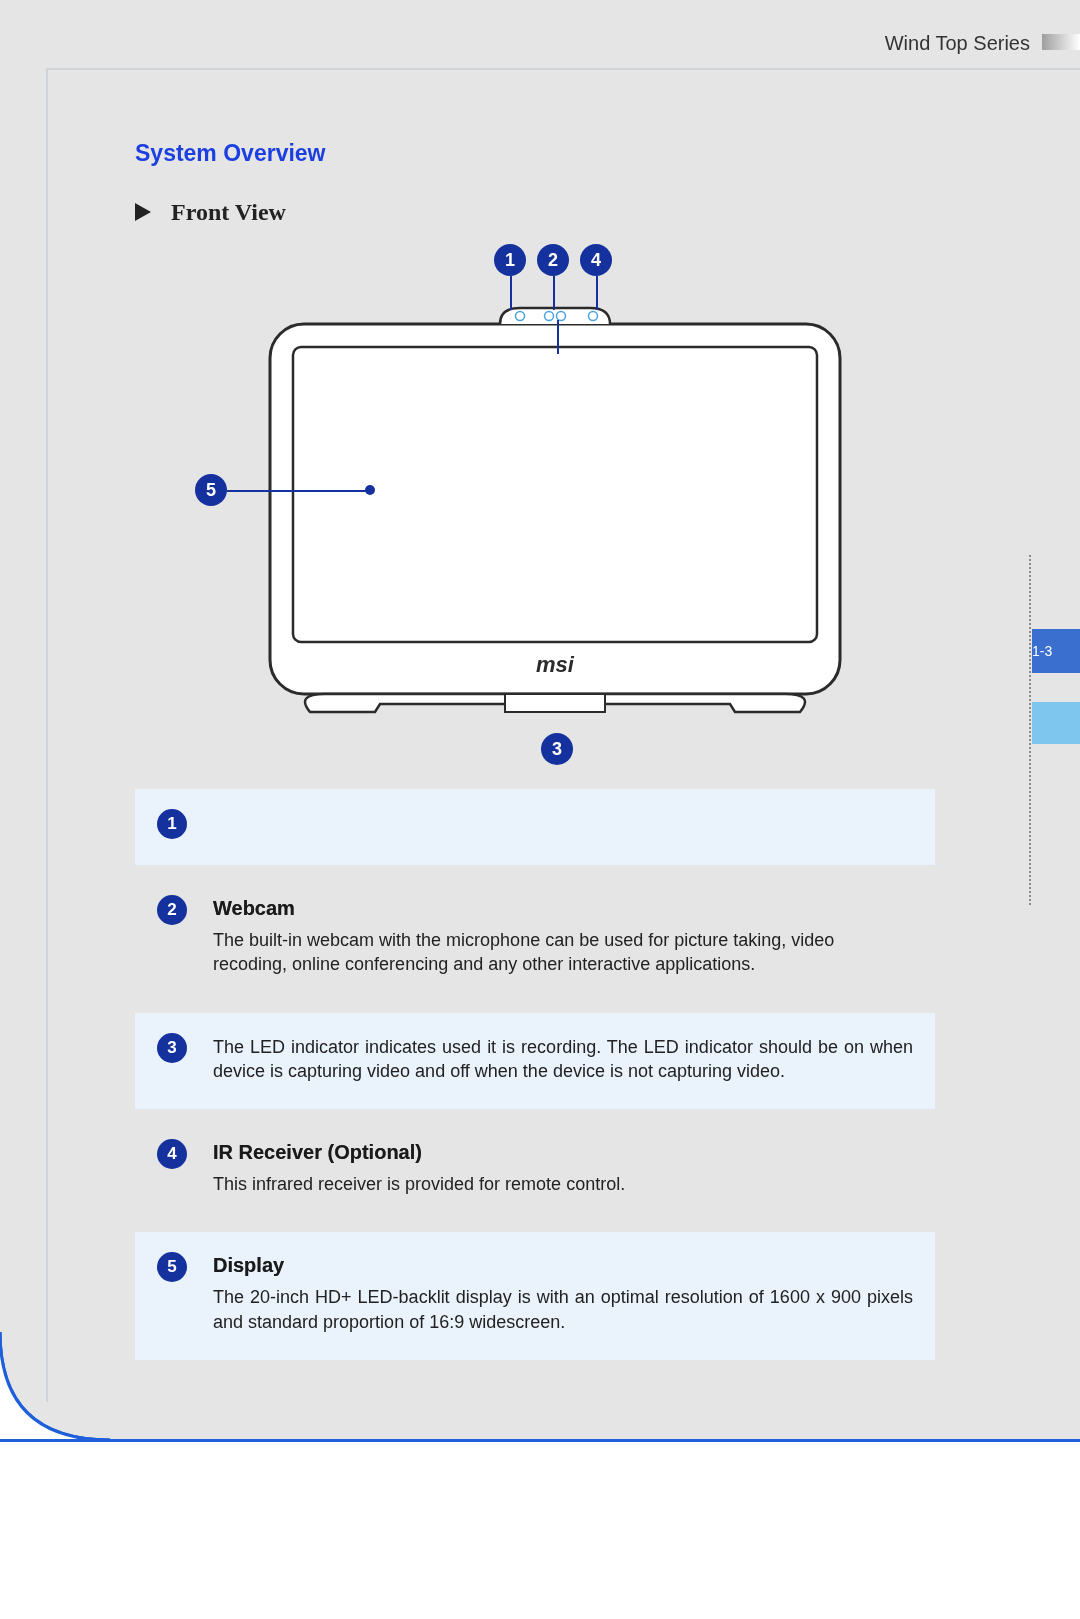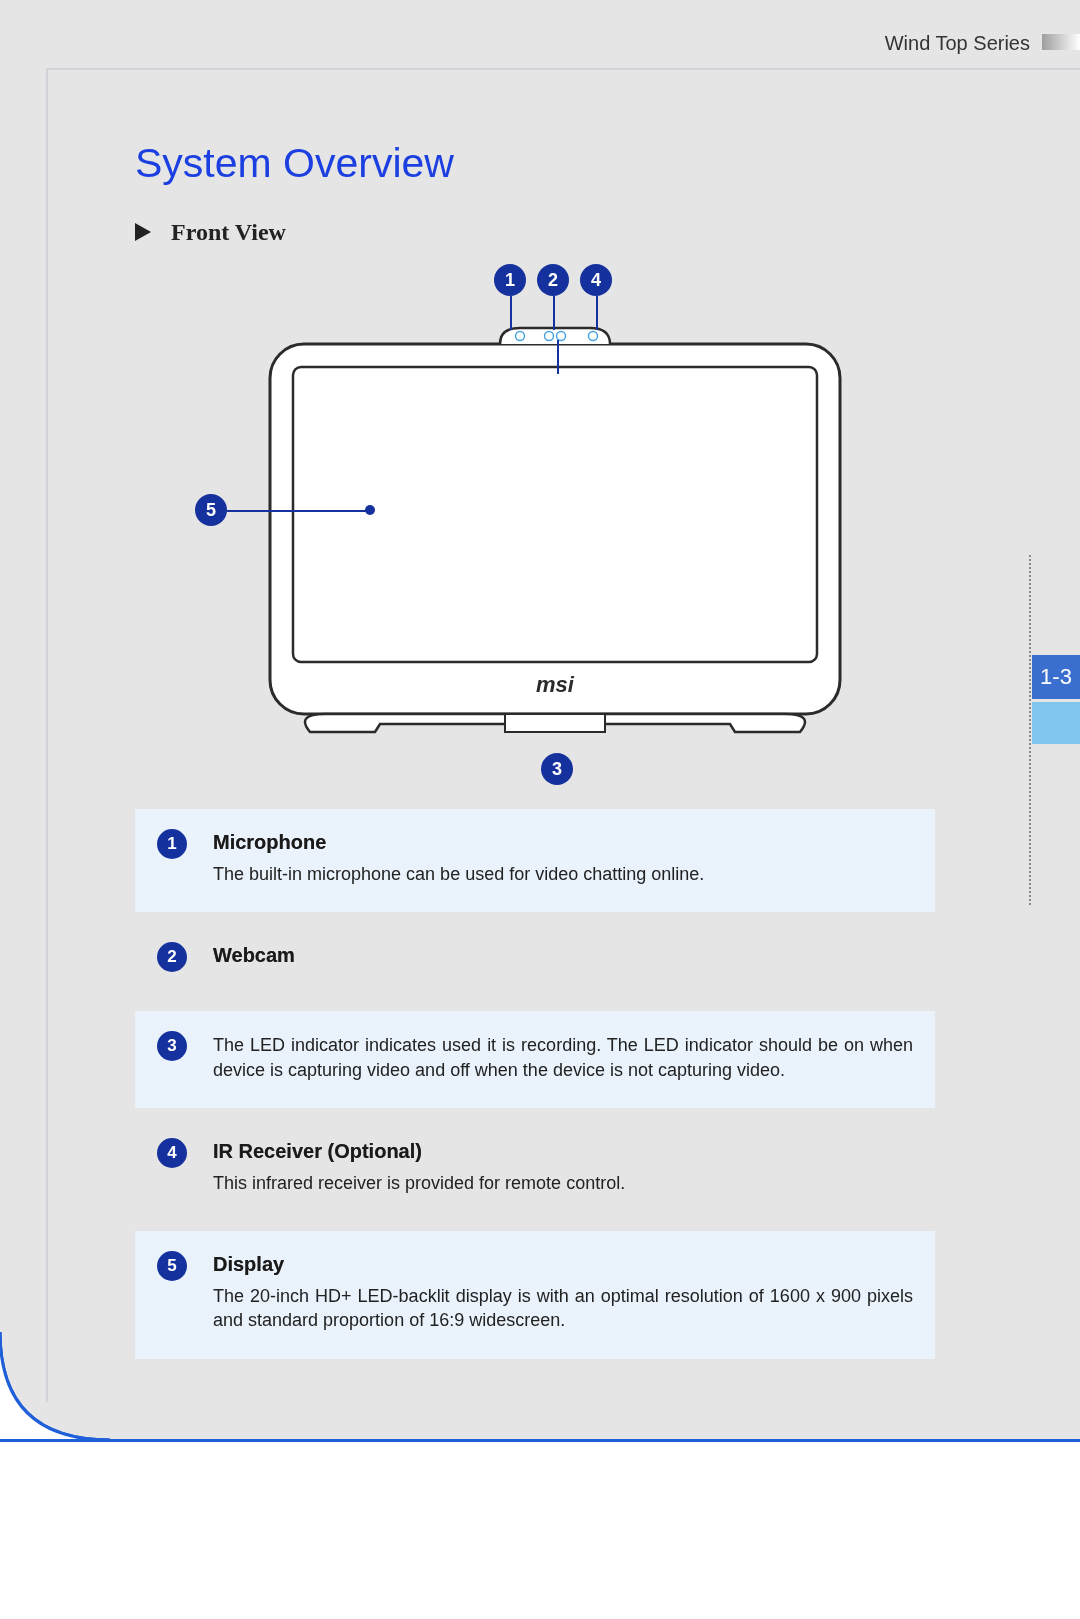--- a/index.html
+++ b/index.html
@@ -5,21 +5,21 @@
   html,body{margin:0;padding:0;background:#fff;font-family:Arial,Helvetica,sans-serif;color:#111}
   .page{position:relative;width:1080px;height:1442px;margin:0 auto;background:#e5e5e5;overflow:hidden}
   .bottom-edge{position:absolute;left:0;right:0;bottom:0;height:3px;background:#1f5fd9}
   .bottom-curve{position:absolute;left:0;bottom:0;width:110px;height:110px;pointer-events:none}
   .left-rule{position:absolute;left:46px;top:68px;bottom:40px;width:2px;background:#d0d4d8}
   .top-rule{position:absolute;left:46px;right:0;top:68px;height:2px;background:#d0d4d8}
   .series{position:absolute;top:32px;right:50px;font-size:20px;color:#333}
   .series-stripe{position:absolute;top:34px;right:0;width:38px;height:16px;
     background:linear-gradient(to right,#9e9e9e,#fff)}
   .content{position:absolute;left:135px;top:140px;width:800px}
-  .h1{font-family:Verdana,Arial,sans-serif;font-weight:normal;font-size:41px;color:#1b3fe0;margin-bottom:32px}
+  .h1{font-family:Verdana,Arial,sans-serif;font-weight:bold;font-size:23px;color:#1b3fe0;margin-bottom:32px}
   .h2{font-family:Liberation Serif, serif;font-weight:bold;font-size:24px;color:#222;margin-bottom:18px}
   .h2 .arrow{display:inline-block;width:0;height:0;border-top:9px solid transparent;
     border-bottom:9px solid transparent;border-left:16px solid #222;margin-right:14px;vertical-align:-1px}
 
   .figbox{position:relative;width:720px;height:485px;margin:0 auto 60px}
   .callout{position:absolute;width:32px;height:32px;border-radius:50%;background:#15319e;color:#fff;
     font-weight:bold;text-align:center;line-height:32px;font-size:18px}
   .leader-v{position:absolute;width:2px;background:#15319e}
   .leader-h{position:absolute;height:2px;background:#15319e}
   .dot{position:absolute;width:10px;height:10px;border-radius:50%;background:#15319e}
@@ -27,22 +27,22 @@
   .feature{display:flex;align-items:flex-start;padding:22px 22px 26px;margin-bottom:10px}
   .feature.tint{background:#eaf2fb}
   .feat-num{flex:0 0 56px;margin-top:-2px}
   .feat-num .n{display:inline-block;width:30px;height:30px;border-radius:50%;background:#15319e;
     color:#fff;font-weight:bold;text-align:center;line-height:30px;font-size:17px}
   .feat-body{flex:1}
   .feat-title{font-size:20px;font-weight:600;color:#1a1a1a;margin-bottom:8px;text-shadow:0 0 0.5px #666}
   .feat-desc{font-size:18px;line-height:1.35;color:#222}
   .feat-desc.just{text-align:justify}
 
-  .side-tab{position:absolute;right:0;top:655px;width:48px;height:44px;background:#3b6fcf;color:#fff;
-    font-size:22px;text-align:center;line-height:44px}
+  .side-tab{position:absolute;right:0;top:629px;width:48px;height:44px;background:#3b6fcf;color:#fff;
+    font-size:14px;line-height:44px}
   .side-tab2{position:absolute;right:0;top:702px;width:48px;height:42px;background:#7fc6ef}
   .side-dots{position:absolute;right:49px;top:555px;height:350px;border-left:2px dotted #8a8a8a}
 </style>
 </head>
 <body>
 
 <div class="page">
   <div class="top-rule"></div>
   <div class="left-rule"></div>
   <div class="series">Wind Top Series</div>
@@ -92,29 +92,26 @@
 
       
       <div class="callout" style="left:20px;top:230px">5</div>
       <div class="leader-h" style="left:52px;top:246px;width:140px"></div>
       <div class="dot" style="left:190px;top:241px"></div>
     </div>
 
     <div id="feature-list">
         <div class="feature tint">
           <div class="feat-num"><span class="n">1</span></div>
-          <div class="feat-body">
-            <div class="feat-title">Microphone</div>
-            <div class="feat-desc">The built-in microphone can be used for video chatting online.</div>
-          </div>
         </div>
         <div class="feature">
           <div class="feat-num"><span class="n">2</span></div>
           <div class="feat-body">
             <div class="feat-title">Webcam</div>
+            <div class="feat-desc">The built-in webcam with the microphone can be used for picture taking, video recoding, online conferencing and any other interactive applications.</div>
           </div>
         </div>
         <div class="feature tint">
           <div class="feat-num"><span class="n">3</span></div>
           <div class="feat-body">
             <div class="feat-desc just">The LED indicator indicates used it is recording. The LED indicator should be on when device is capturing video and off when the device is not capturing video.</div>
           </div>
         </div>
         <div class="feature">
           <div class="feat-num"><span class="n">4</span></div>

